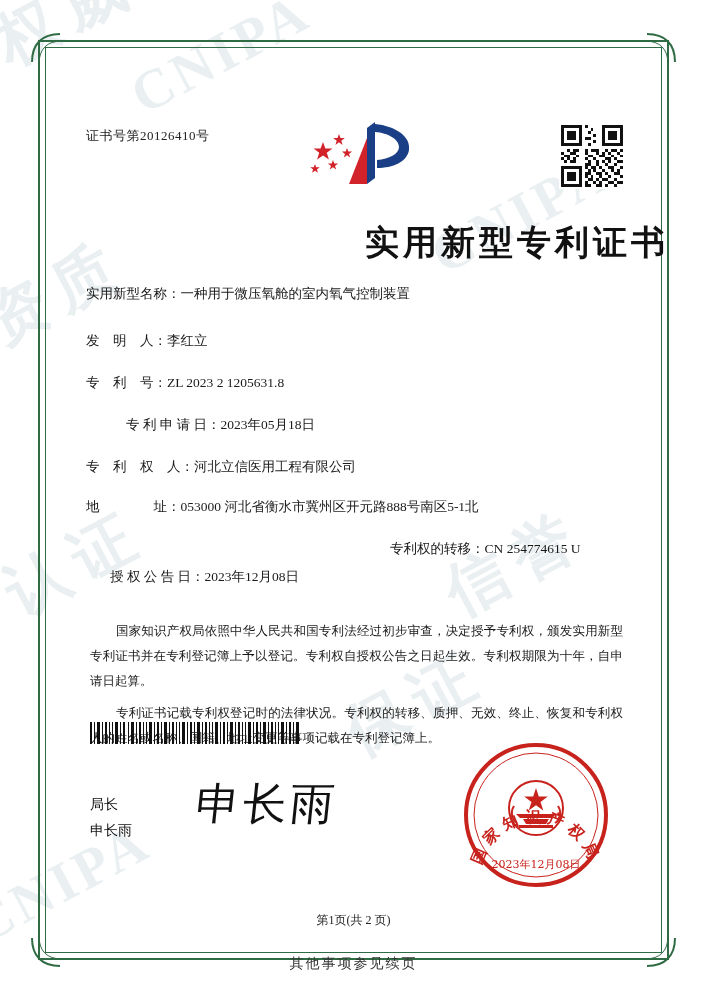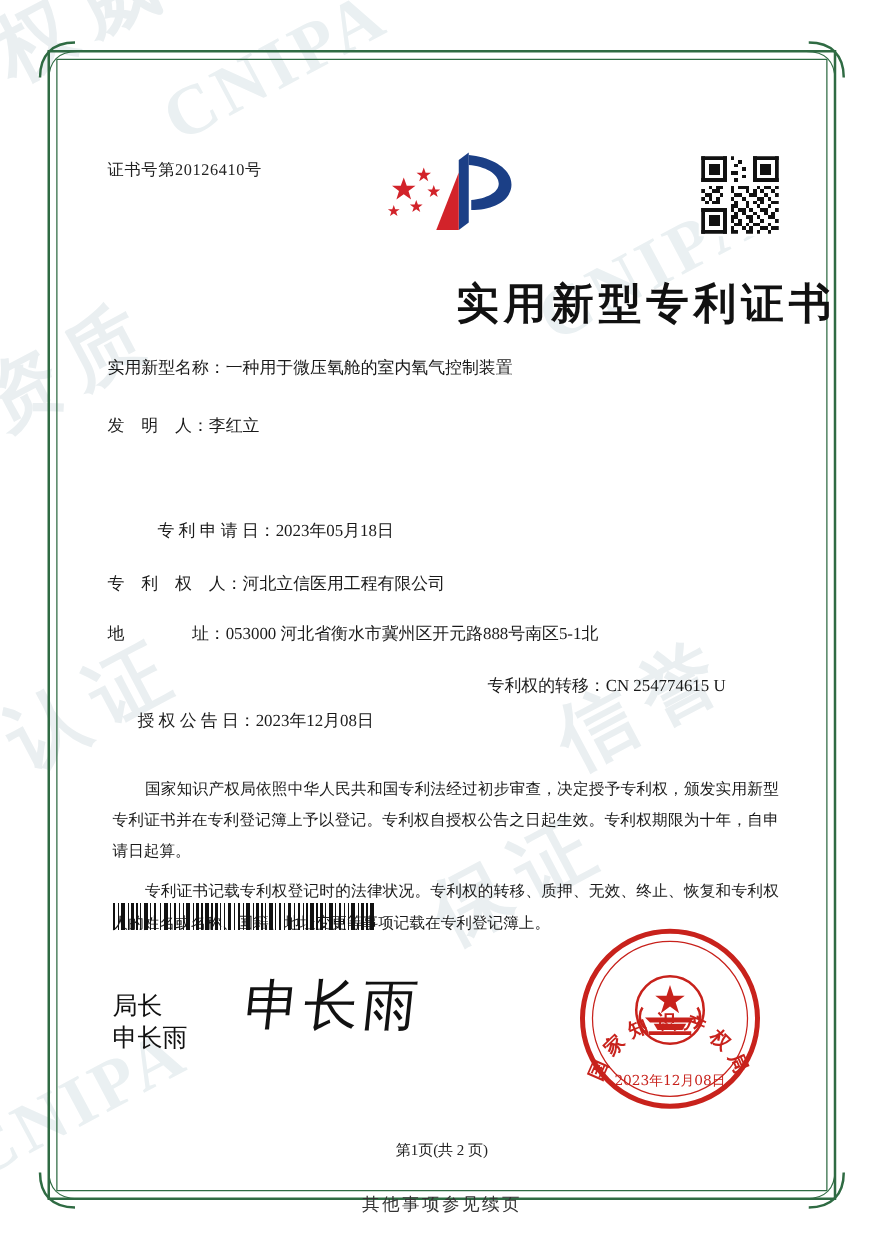--- a/index.html
+++ b/index.html
@@ -167,21 +167,21 @@
     left: 52px;
     top: 682px;
     width: 210px;
     height: 22px;
   }
 
   .signature-block {
     position: absolute;
     left: 52px;
     top: 752px;
-    font-size: 20px;
+    font-size: 14px;
     line-height: 26px;
     color: #111;
   }
 
   .handwriting {
     position: absolute;
     left: 158px;
     top: 735px;
     font-size: 44px;
     font-family: "DejaVu Serif", serif;
@@ -387,20 +387,23 @@
   <div class="doc-title">实用新型专利证书</div>
 
   <div class="field f-name">
     <span class="lab">实用新型名称：</span><span class="val">一种用于微压氧舱的室内氧气控制装置</span>
   </div>
 
   <div class="field f-inv">
     <span class="lab">发　明　人：</span><span class="val">李红立</span>
   </div>
 
+  <div class="field f-patno">
+    <span class="lab">专　利　号：</span><span class="val">ZL 2023 2 1205631.8</span>
+  </div>
 
   <div class="field f-appdate">
     <span class="lab">专 利 申 请 日：</span><span class="val">2023年05月18日</span>
   </div>
 
   <div class="field f-owner">
     <span class="lab">专　利　权　人：</span><span class="val">河北立信医用工程有限公司</span>
   </div>
 
   <div class="field f-addr">

